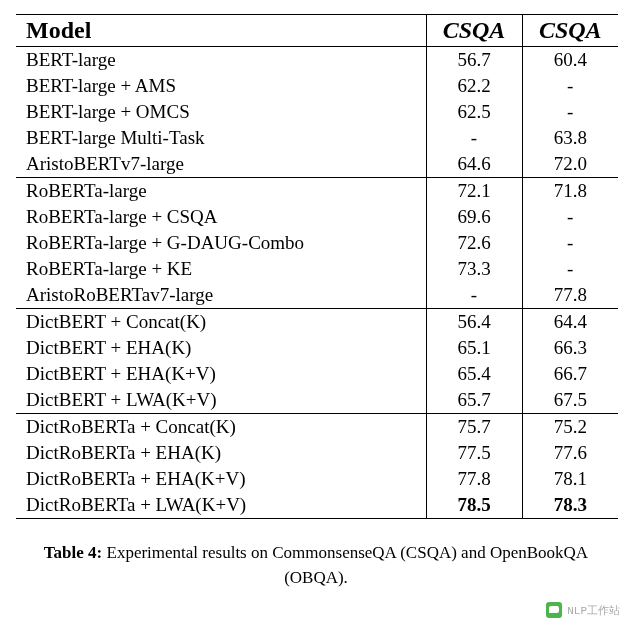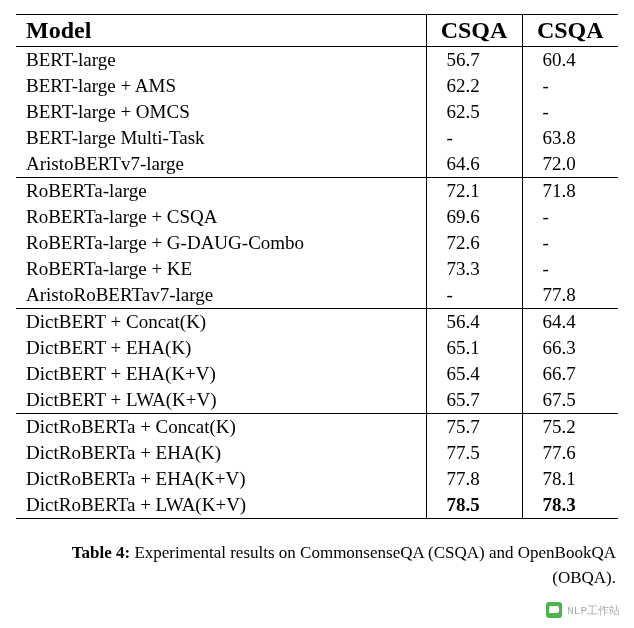--- a/index.html
+++ b/index.html
@@ -36,50 +36,50 @@
   thead th {
     font-weight: bold;
     font-size: 24px;
   }
   thead th.model-head {
     text-align: left;
     padding-left: 10px;
   }
   thead th.num-head {
     text-align: center;
+    font-style: italic;
   }
   tbody td.model-cell {
     text-align: left;
     padding-left: 10px;
     white-space: nowrap;
   }
   tbody td.num-cell {
-    text-align: left;
-    padding-left: 20px;
+    text-align: center;
   }
   .vline-l {
     border-left: 1px solid #000;
   }
   .rule-top td, .rule-top th {
     border-top: 1.6px solid #000;
   }
   .rule-thin td, .rule-thin th {
     border-top: 1px solid #000;
   }
   .rule-bottom td {
     border-bottom: 1.6px solid #000;
   }
   .bold { font-weight: bold; }
 
   .caption {
     margin-top: 22px;
     font-size: 17px;
     line-height: 1.45;
     width: 600px;
-    text-align: right;
+    text-align: center;
   }
   .caption .lbl { }
 
   .wm {
     position: absolute;
     right: 14px;
     bottom: 10px;
     display: flex;
     align-items: center;
     gap: 5px;

